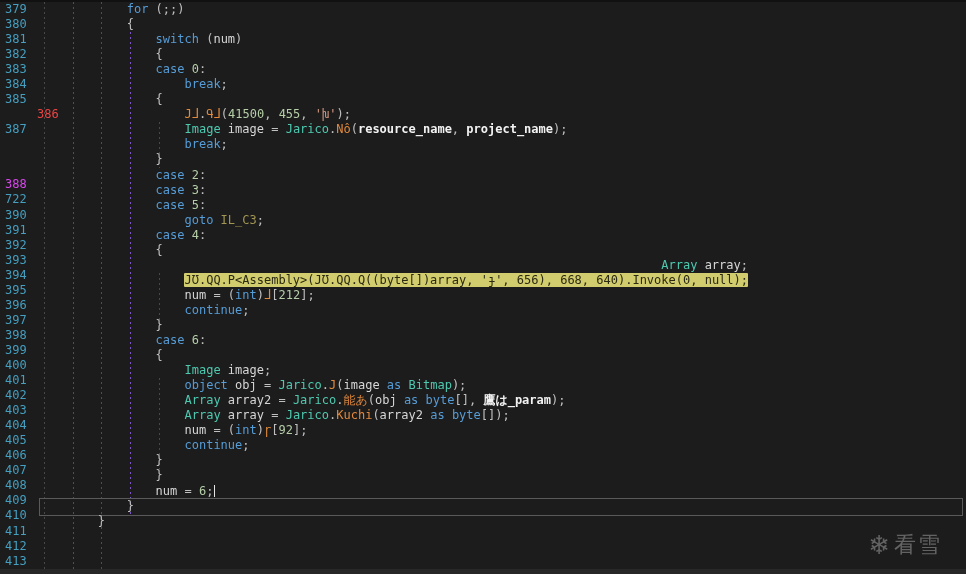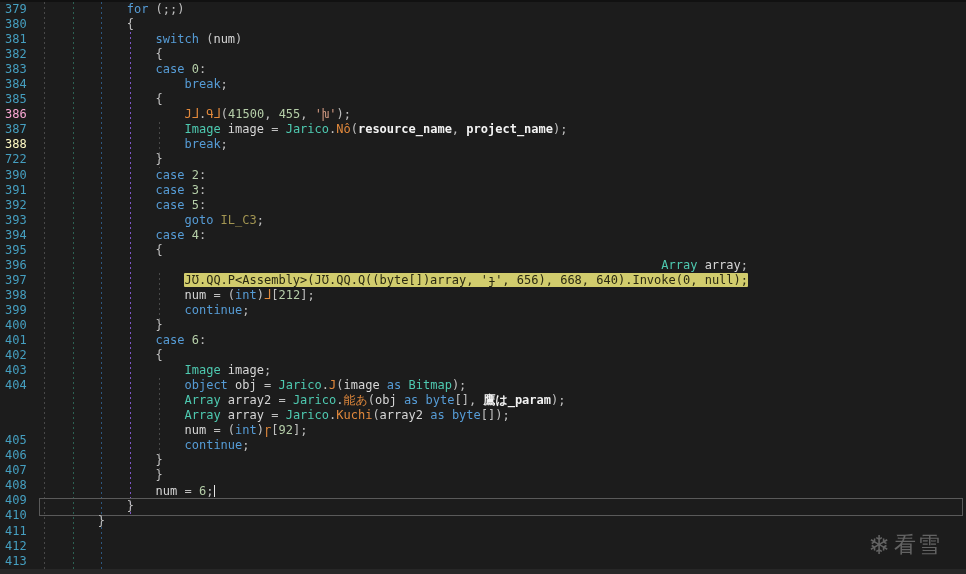--- a/index.html
+++ b/index.html
@@ -38,40 +38,40 @@
     </div>
   <div id="curline" style="top: 497.65px; border-color: rgb(90, 90, 90);"></div>
   <div id="gutter">
       <div class="ln" style="color: rgb(69, 159, 192);">379</div>
       <div class="ln" style="color: rgb(69, 159, 192);">380</div>
       <div class="ln" style="color: rgb(69, 159, 192);">381</div>
       <div class="ln" style="color: rgb(69, 159, 192);">382</div>
       <div class="ln" style="color: rgb(69, 159, 192);">383</div>
       <div class="ln" style="color: rgb(69, 159, 192);">384</div>
       <div class="ln" style="color: rgb(69, 159, 192);">385</div>
-      <div class="ln" style="color: #f9a8d4;">386</div>
+      <div class="ln" style="color: #ef4444; margin-left: 32px;">386</div>
       <div class="ln" style="color: rgb(69, 159, 192);">387</div>
-      <div class="ln" style="color: #fef9c3;">388</div>
+      <div class="ln" style="color: #d946ef; margin-top: 40px;">388</div>
       <div class="ln" style="color: rgb(69, 159, 192);">722</div>
       <div class="ln" style="color: rgb(69, 159, 192);">390</div>
       <div class="ln" style="color: rgb(69, 159, 192);">391</div>
       <div class="ln" style="color: rgb(69, 159, 192);">392</div>
       <div class="ln" style="color: rgb(69, 159, 192);">393</div>
       <div class="ln" style="color: rgb(69, 159, 192);">394</div>
       <div class="ln" style="color: rgb(69, 159, 192);">395</div>
       <div class="ln" style="color: rgb(69, 159, 192);">396</div>
       <div class="ln" style="color: rgb(69, 159, 192);">397</div>
       <div class="ln" style="color: rgb(69, 159, 192);">398</div>
       <div class="ln" style="color: rgb(69, 159, 192);">399</div>
       <div class="ln" style="color: rgb(69, 159, 192);">400</div>
       <div class="ln" style="color: rgb(69, 159, 192);">401</div>
       <div class="ln" style="color: rgb(69, 159, 192);">402</div>
       <div class="ln" style="color: rgb(69, 159, 192);">403</div>
       <div class="ln" style="color: rgb(69, 159, 192);">404</div>
-      <div class="ln" style="color: rgb(69, 159, 192); margin-top: 40px;">405</div>
+      <div class="ln" style="color: rgb(69, 159, 192);">405</div>
       <div class="ln" style="color: rgb(69, 159, 192);">406</div>
       <div class="ln" style="color: rgb(69, 159, 192);">407</div>
       <div class="ln" style="color: rgb(69, 159, 192);">408</div>
       <div class="ln" style="color: rgb(69, 159, 192);">409</div>
       <div class="ln" style="color: rgb(69, 159, 192);">410</div>
       <div class="ln" style="color: rgb(69, 159, 192);">411</div>
       <div class="ln" style="color: rgb(69, 159, 192);">412</div>
       <div class="ln" style="color: rgb(69, 159, 192);">413</div>
       <div class="ln" style="color: rgb(69, 159, 192);">414</div>
       <div class="ln" style="color: rgb(69, 159, 192);">415</div>

